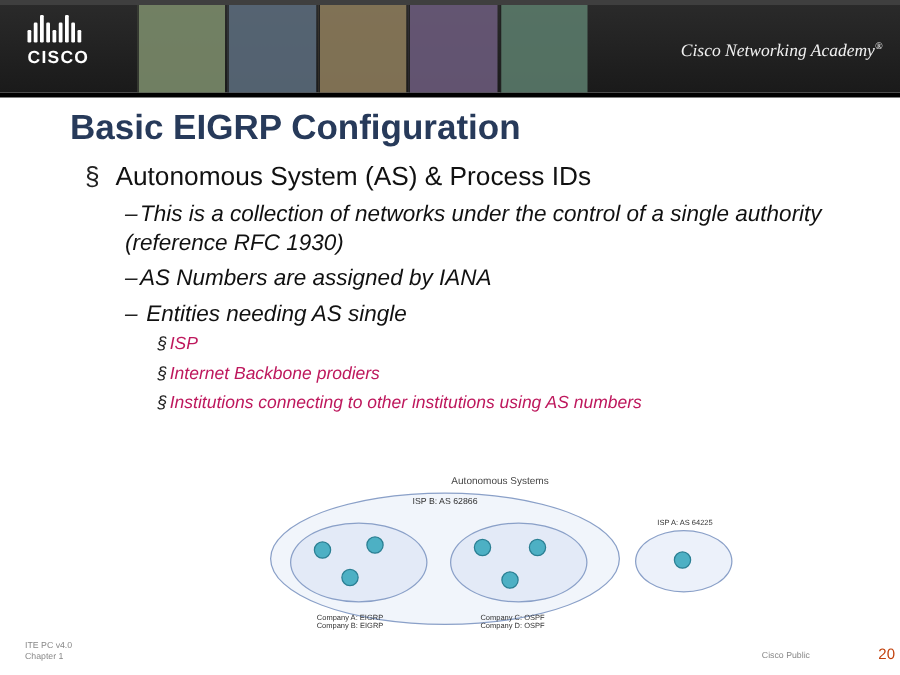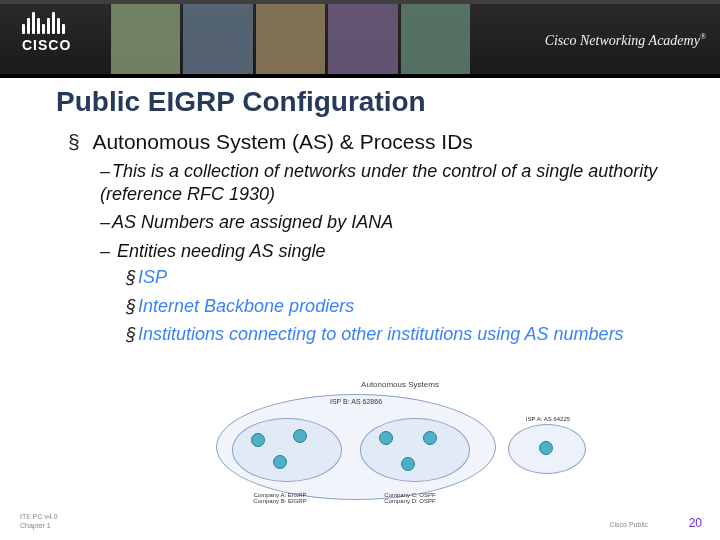--- a/index.html
+++ b/index.html
@@ -141,22 +141,22 @@
     list-style: none;
     padding-left: 26px;
     margin-top: 4px;
   }
   ul.level3 > li::before {
     content: "§";
     margin-right: 2px;
     color: #222;
   }
   ul.level3 > li {
-    font-size: 18px;
-    color: #3b82f6;
+    font-size: 14px;
+    color: #be185d;
     margin-bottom: 6px;
     line-height: 1.25;
   }
 
   
   .diagram {
     position: absolute;
     left: 210px;
     top: 380px;
     width: 380px;
@@ -247,24 +247,24 @@
     line-height: 1.2;
   }
   .footer .center {
     position: absolute;
     right: 72px;
     bottom: 4px;
     font-size: 7px;
   }
   .footer .pagenum {
     position: absolute;
-    right: 18px;
+    right: 4px;
     bottom: 2px;
     font-size: 12px;
-    color: #6d28d9;
+    color: #c2410c;
   }
 </style>
 </head>
 <body>
 
 <div class="banner">
   <div class="people-strip">
     <div class="person"></div>
     <div class="person"></div>
     <div class="person"></div>
@@ -285,21 +285,21 @@
     </div>
     <div class="cisco-word">CISCO</div>
   </div>
   <div class="academy">
     <span>Cisco Networking Academy</span><sup>®</sup>
   </div>
 </div>
 <div class="banner-underline"></div>
 
 <div class="content">
-  <h1 class="slide-title">Public EIGRP Configuration</h1>
+  <h1 class="slide-title">Basic EIGRP Configuration</h1>
   <ul class="level1">
     <li>
       <span>Autonomous System (AS) &amp; Process IDs</span>
       <ul class="level2">
         <li>This is a collection of networks under the control of a single authority (reference RFC 1930)</li>
         <li>AS Numbers are assigned by IANA</li>
         <li>
           <span>Entities needing AS single</span>
           <ul class="level3">
             <li>ISP</li>

